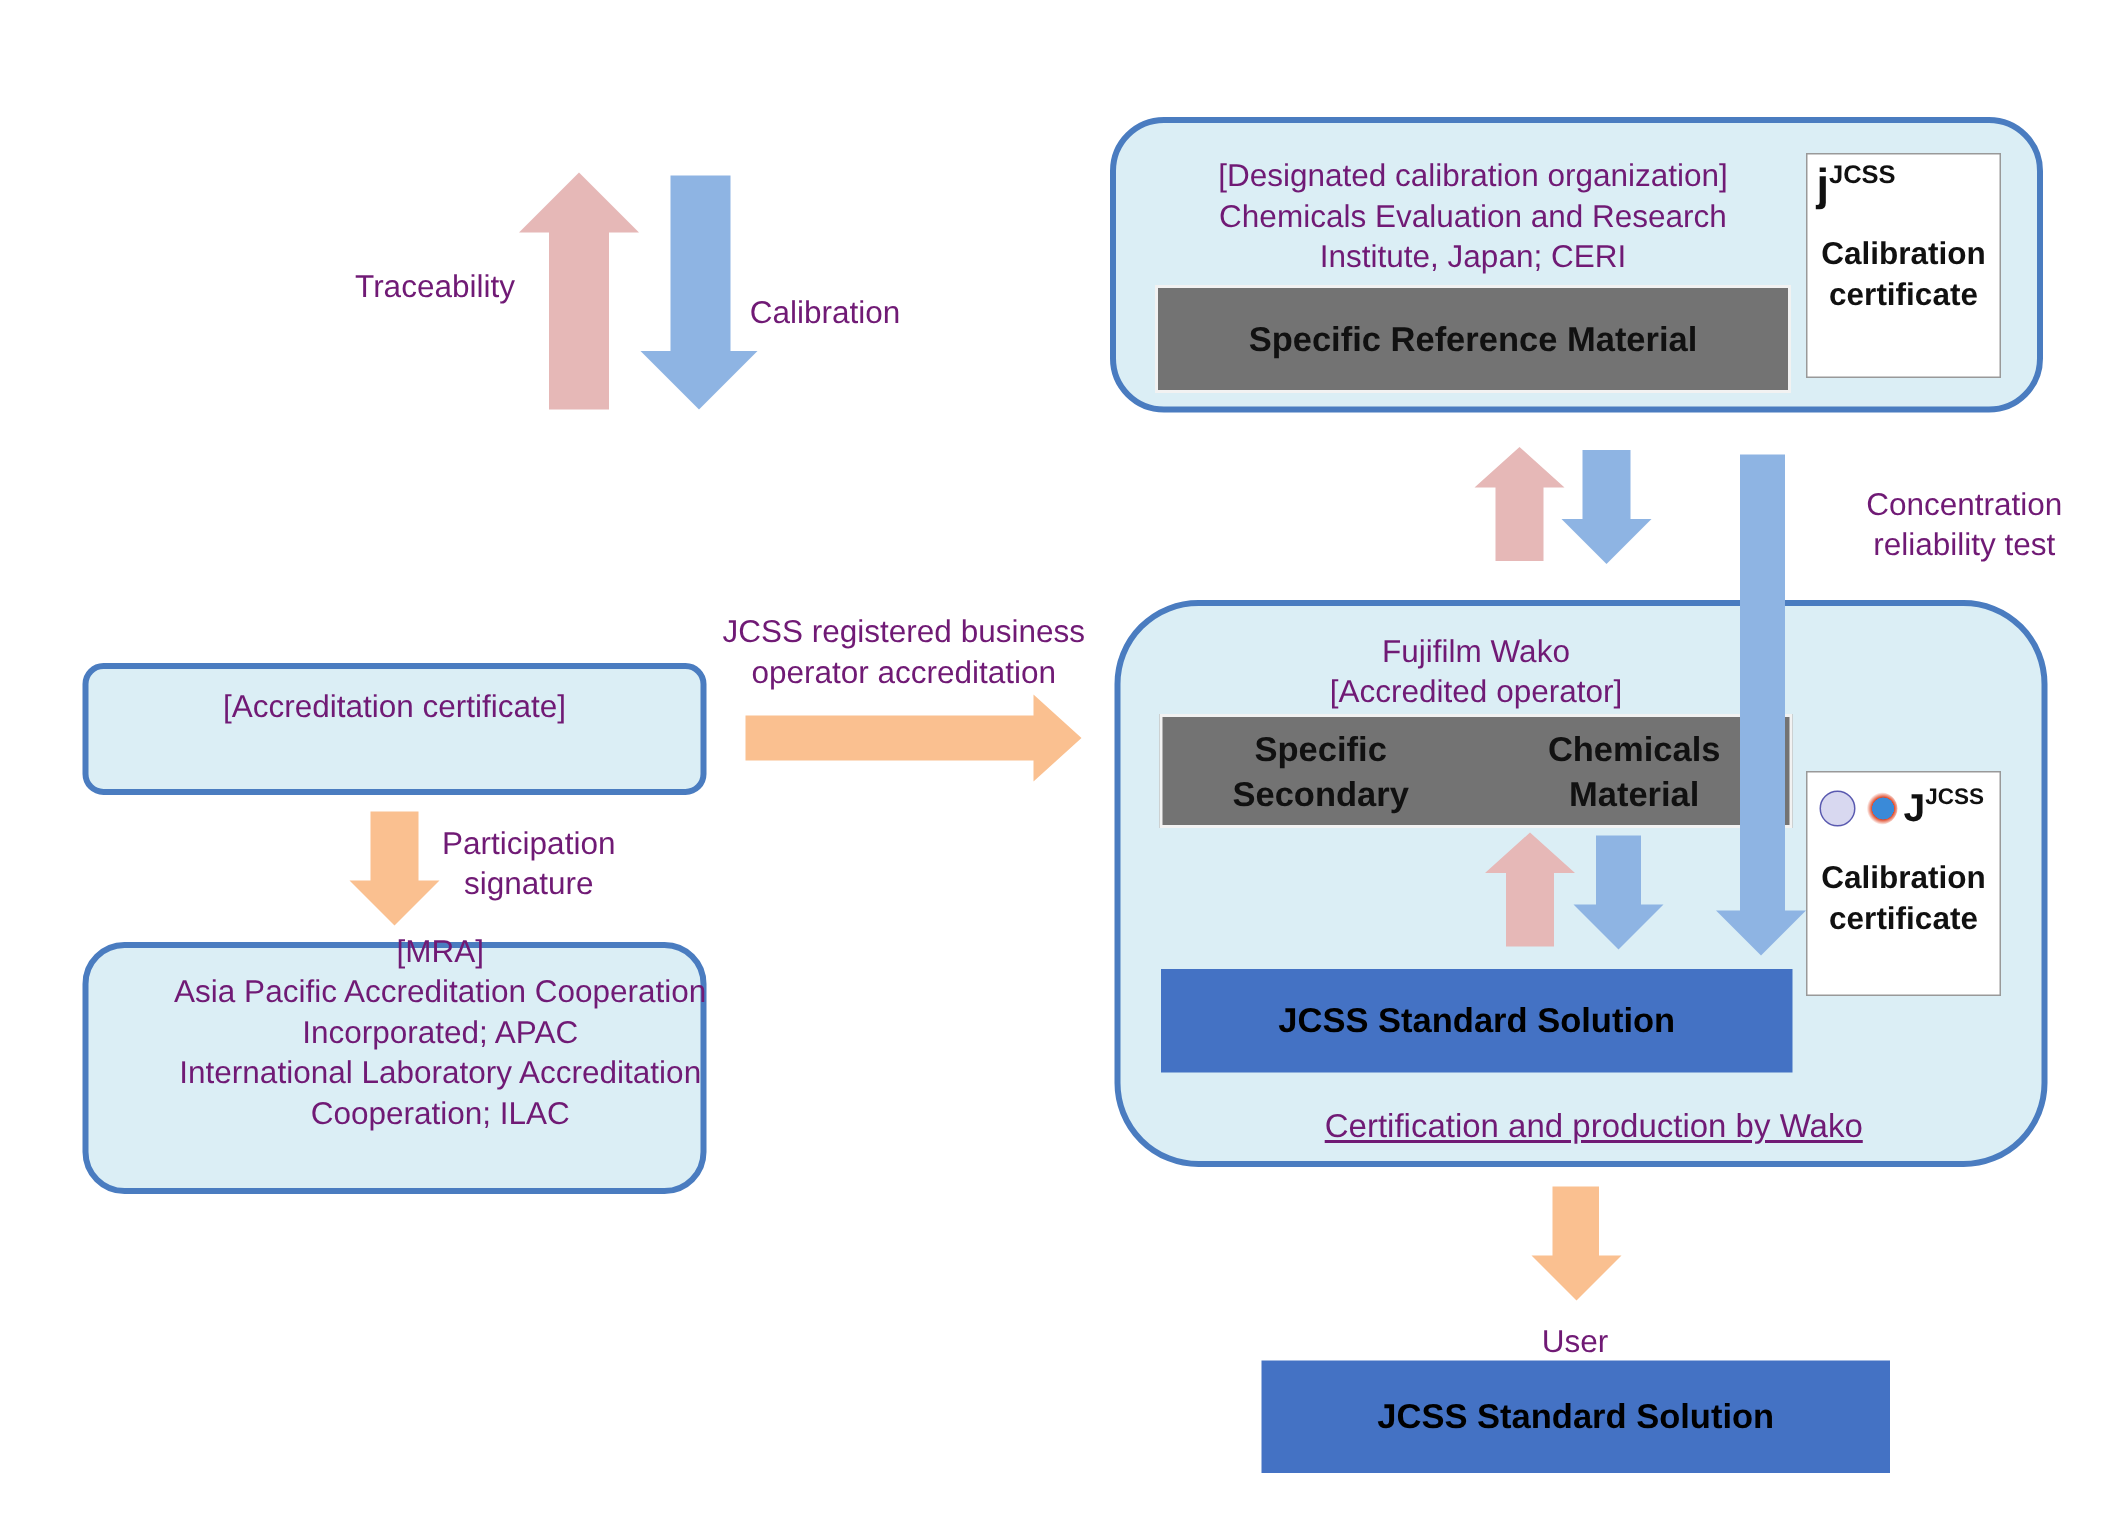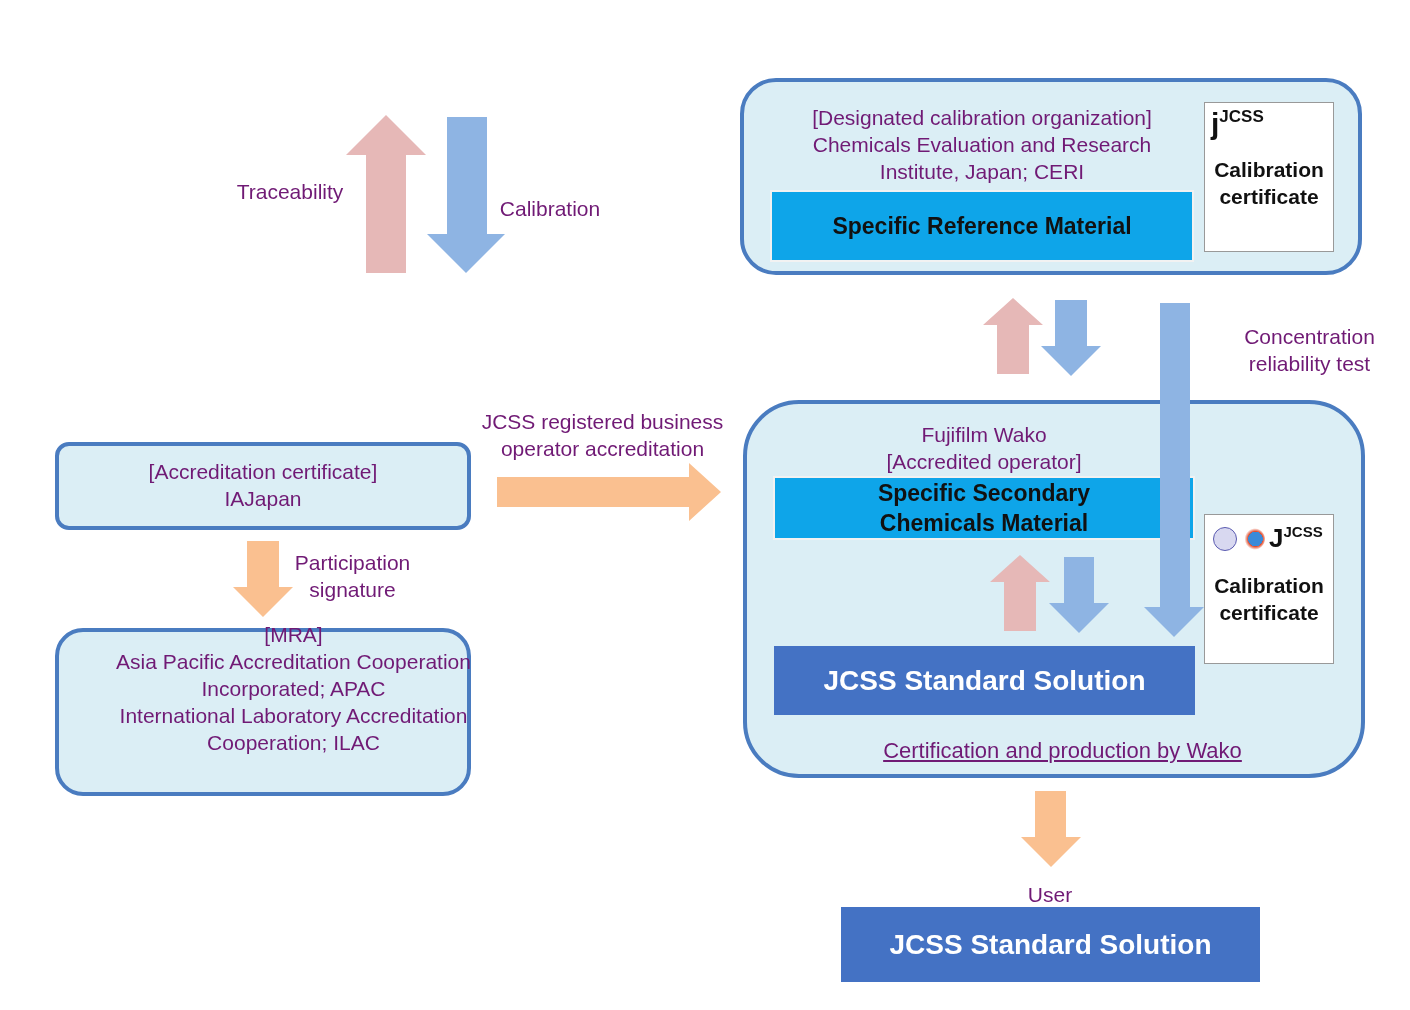--- a/index.html
+++ b/index.html
@@ -1,24 +1,24 @@
 <!DOCTYPE html>
 <html><head>
 <meta charset="utf-8">
 <style>
   html, body { margin:0; padding:0; }
   body { width:1410px; height:1010px; background:#ffffff; position:relative; overflow:hidden;
          font-family:"Liberation Sans", sans-serif; color:#111; }
   .box { position:absolute; background:#dbeef5; border:4px solid #4a7cc0; box-sizing:border-box; }
   .txt { position:absolute; text-align:center; font-size:21px; line-height:27px; color:#701a75; }
-  .gray { position:absolute; background:#0ea5e9; border:2px solid #f2f2f2; box-sizing:border-box;
+  .gray { position:absolute; background:#737373; border:2px solid #f2f2f2; box-sizing:border-box;
           display:flex; align-items:center; justify-content:center; text-align:center;
           font-weight:bold; font-size:23px; line-height:30px; color:#111; }
   .blue { position:absolute; background:#4472c4; display:flex; align-items:center; justify-content:center;
-          font-weight:bold; font-size:28px; color:#ffffff; box-sizing:border-box; }
+          font-weight:bold; font-size:23px; color:#000000; box-sizing:border-box; }
   .cert { position:absolute; background:#fff; border:1px solid #999; box-sizing:border-box; }
   .cert .label { position:absolute; left:0; right:0; text-align:center; font-weight:bold; font-size:21px; line-height:27px; }
   svg.arrow { position:absolute; overflow:visible; }
 </style>
 </head>
 <body>
 
 <svg class="arrow" style="left:346px;top:115px;" width="80" height="160">
   <polygon points="20,40 0,40 40,0 80,40 60,40 60,158 20,158" fill="#e6b8b7"></polygon>
 </svg>
@@ -53,21 +53,21 @@
 <div class="txt" style="left:1190px;top:323px;width:155px;margin-left:42px;">
   <div>Concentration</div>
   <div>reliability test</div>
 </div>
 
 <div class="box" style="left:743px;top:400px;width:622px;height:378px;border-radius:56px;"></div>
 <div class="txt" style="left:775px;top:421px;width:418px;">
   <div>Fujifilm Wako</div>
   <div>[Accredited operator]</div>
 </div>
-<div class="gray" style="left:773px;top:476px;width:422px;height:64px;flex-direction:column;">
+<div class="gray" style="left:773px;top:476px;width:422px;height:76px;flex-direction:row;">
   <div>Specific Secondary</div>
   <div>Chemicals Material</div>
 </div>
 
 <svg class="arrow" style="left:1144px;top:303px;" width="60" height="336">
   <polygon points="16,0 46,0 46,304 60,304 30,334 0,304 16,304" fill="#8eb4e3"></polygon>
 </svg>
 
 <svg class="arrow" style="left:990px;top:555px;" width="60" height="78">
   <polygon points="14,27 0,27 30,0 60,27 46,27 46,76 14,76" fill="#e6b8b7"></polygon>
@@ -88,21 +88,20 @@
   </div>
   <div class="label" style="top:57px;">Calibration</div>
   <div class="label" style="top:84px;">certificate</div>
 </div>
 
 <div class="txt" style="left:840px;top:737px;width:445px;text-decoration:underline;font-size:22px;">Certification and production by Wako</div>
 
 <div class="box" style="left:55px;top:442px;width:416px;height:88px;border-radius:14px;"></div>
 <div class="txt" style="left:55px;top:458px;width:416px;">
   <div>[Accreditation certificate]</div>
-  <div>IAJapan</div>
 </div>
 
 <div class="txt" style="left:465px;top:408px;width:275px;">
   <div>JCSS registered business</div>
   <div>operator accreditation</div>
 </div>
 <svg class="arrow" style="left:497px;top:463px;" width="225" height="60">
   <polygon points="0,14 192,14 192,0 224,29 192,58 192,44 0,44" fill="#fac090"></polygon>
 </svg>
 

